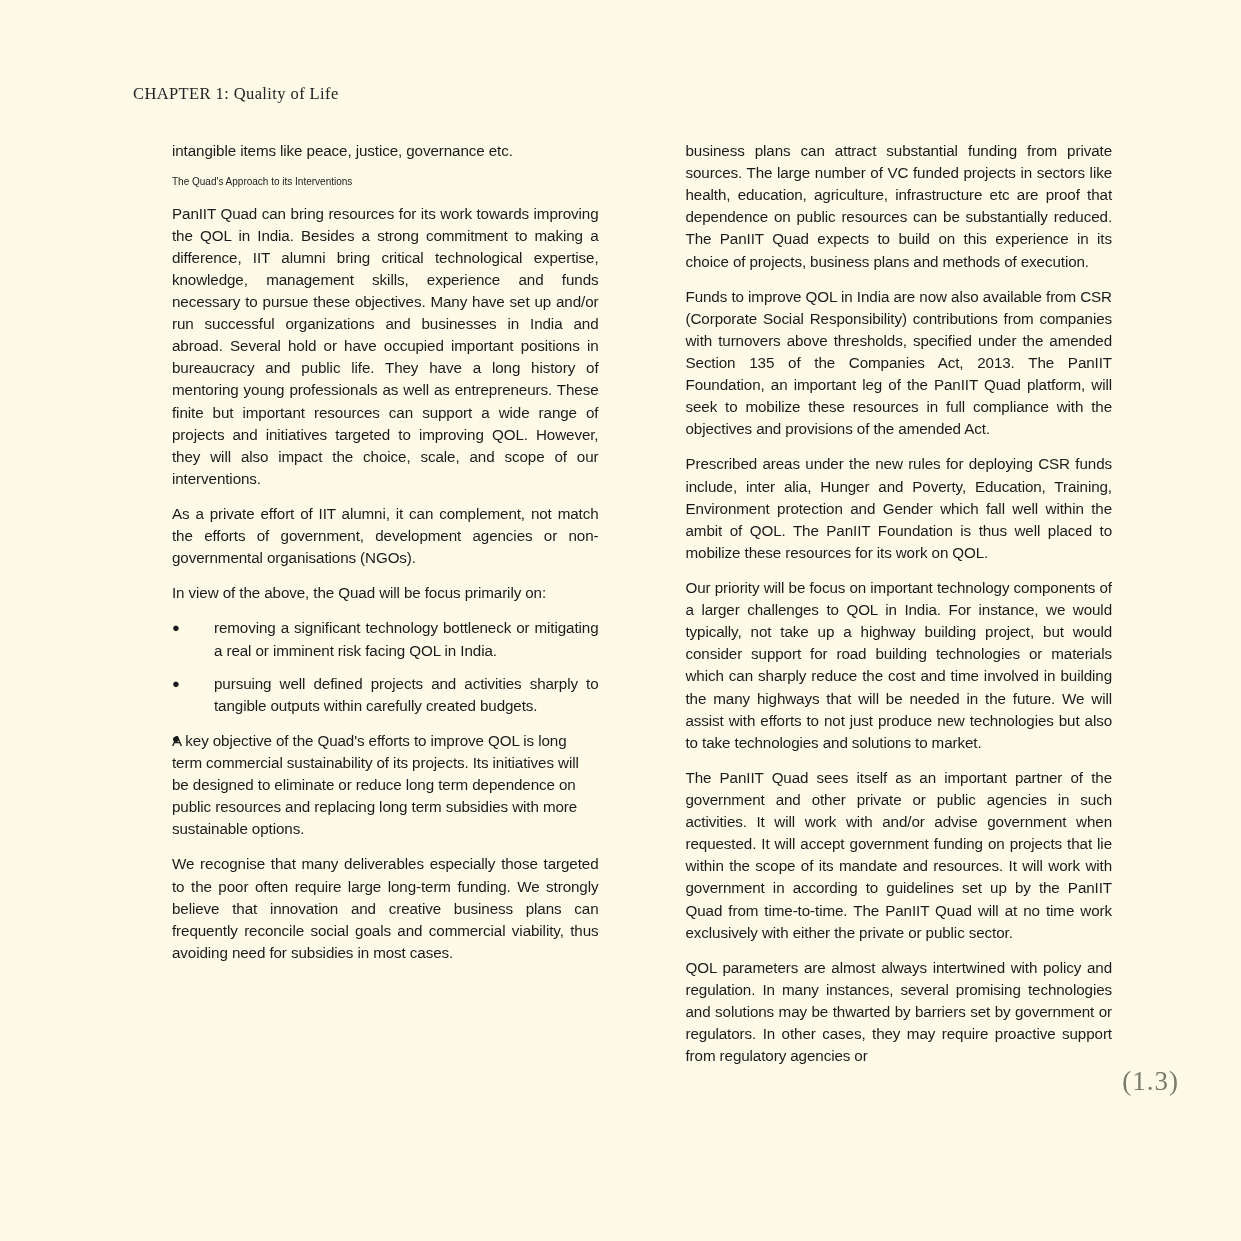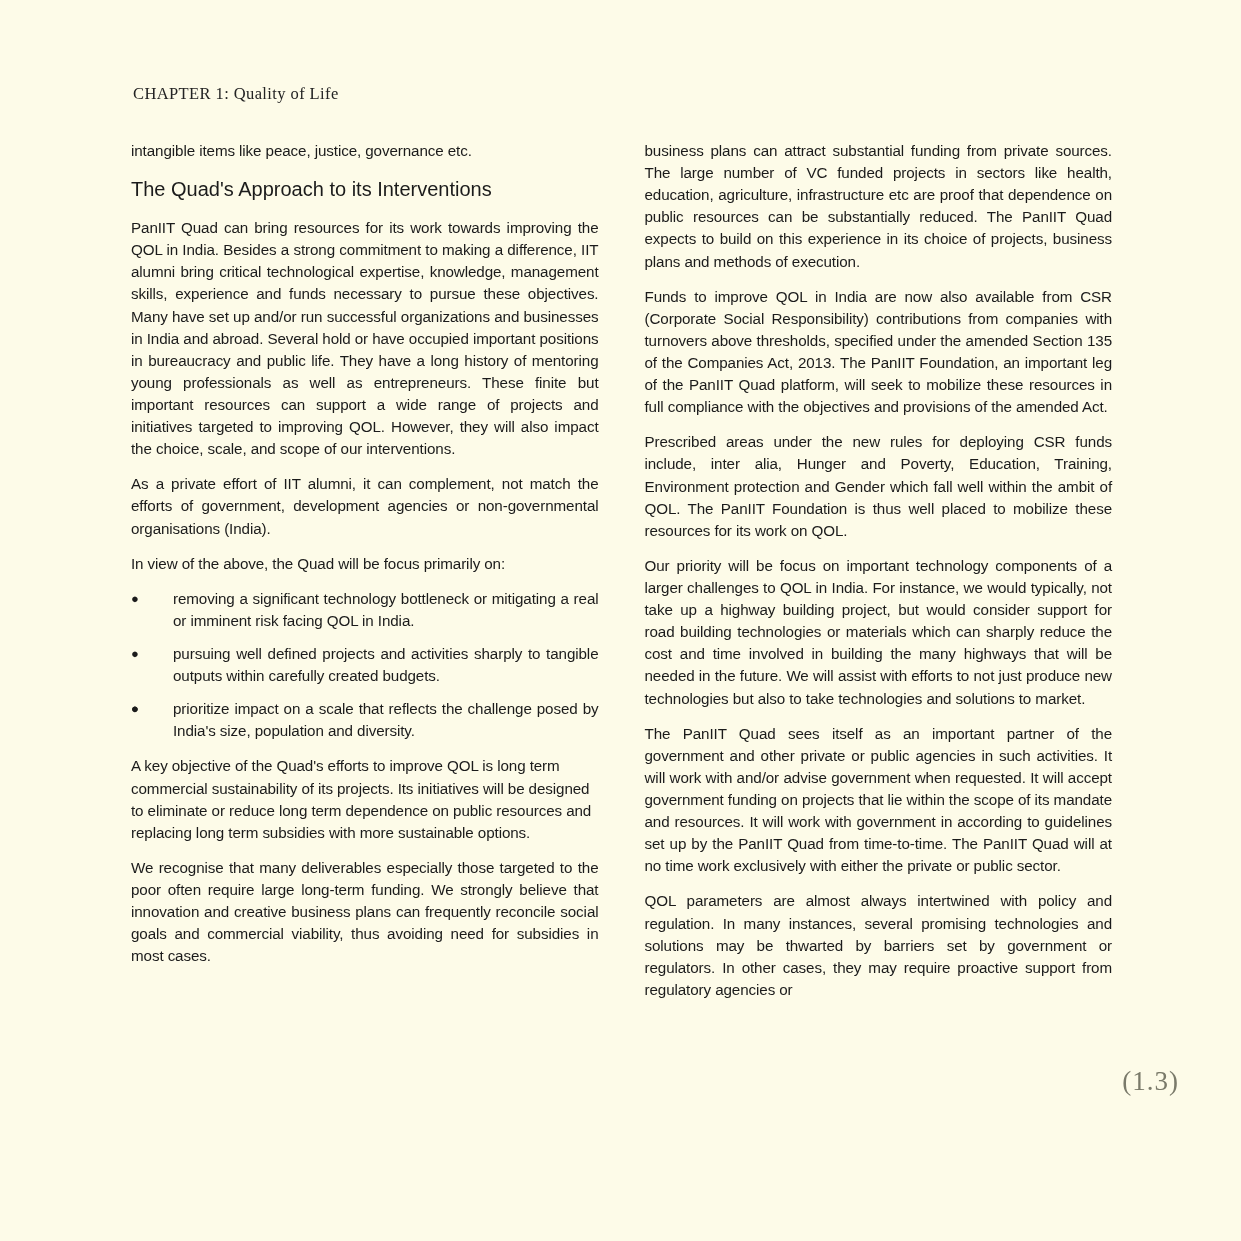--- a/index.html
+++ b/index.html
@@ -33,36 +33,37 @@
   .columns {
     position: absolute;
     left: 131px;
     top: 140px;
     width: 981px;
     display: flex;
     gap: 46px;
   }
   .col {
     width: 480px;
+    margin-left: 41px;
   }
   p.body {
     margin: 0 0 13px 0;
     font-size: 15.2px;
     line-height: 1.455;
     text-align: justify;
     text-justify: inter-word;
     color: #1b1b1b;
     letter-spacing: -0.1px;
   }
   p.body.nojust {
     text-align: left;
   }
   p.subhead {
     margin: 0 0 13px 0;
-    font-size: 20px;
+    font-size: 10px;
     line-height: 1.45;
     color: #1b1b1b;
     text-align: left;
   }
   ul.bullets {
     list-style: none;
     margin: 0 0 13px 0;
     padding: 0;
   }
   ul.bullets li {
@@ -100,27 +101,27 @@
 <div class="page">
 
   <div class="chapter-header">CHAPTER 1: Quality of Life</div>
 
   <div class="columns">
 
     <div class="col">
       <p class="body nojust">intangible items like peace, justice, governance etc.</p>
       <p class="subhead">The Quad's Approach to its Interventions</p>
       <p class="body">PanIIT Quad can bring resources for its work towards improving the QOL in India. Besides a strong commitment to making a difference, IIT alumni bring critical technological expertise, knowledge, management skills, experience and funds necessary to pursue these objectives.   Many have set up and/or run successful organizations and businesses in India and abroad. Several hold or have occupied important positions in bureaucracy and public life. They have a long history of mentoring young professionals as well as entrepreneurs.   These finite but important resources can support a wide range of projects and initiatives targeted to improving QOL.   However, they will also impact the choice, scale, and scope of our interventions.</p>
-      <p class="body">As a private effort of IIT alumni, it can complement, not match the efforts of government, development agencies or non-governmental organisations (India).</p>
+      <p class="body">As a private effort of IIT alumni, it can complement, not match the efforts of government, development agencies or non-governmental organisations (NGOs).</p>
       <p class="body nojust">In view of the above, the Quad will be focus primarily on:</p>
       <ul class="bullets">
         <li><span class="dot">●</span><span>removing a significant technology bottleneck or mitigating a real or imminent risk facing QOL in India.</span></li>
         <li><span class="dot">●</span><span>pursuing well defined projects and activities sharply to tangible outputs within carefully created budgets.</span></li>
         <li><span class="dot">●</span></li>
-        <li><span class="dot">●</span><span>prioritize impact on a scale that reflects the challenge posed by India's size, population and diversity.</span></li>
+        <li><span class="dot">●</span></li>
       </ul>
       <p class="body nojust">A key objective of the Quad's efforts to improve QOL is long term commercial sustainability of its projects.  Its initiatives will be designed to eliminate or reduce long term dependence on public resources and replacing long term subsidies with more sustainable options.</p>
       <p class="body">We recognise that many deliverables especially those targeted to the poor often require large long-term funding. We strongly believe that innovation and creative business plans can frequently reconcile social goals and commercial viability, thus avoiding need for subsidies in most cases.</p>
     </div>
 
     <div class="col">
       <p class="body">business plans can attract substantial funding from private sources.   The large number of VC funded projects in sectors like health, education, agriculture, infrastructure etc are proof that dependence on public resources can be substantially reduced. The PanIIT Quad expects to build on this experience in its choice of projects, business plans and methods of execution.</p>
       <p class="body">Funds to improve QOL in India are now also available from CSR (Corporate Social Responsibility) contributions from companies with turnovers above thresholds, specified under the amended Section 135 of the Companies Act, 2013.   The PanIIT Foundation, an important leg of the PanIIT Quad platform, will seek to mobilize these resources in full compliance with the objectives and provisions of the amended Act.</p>
       <p class="body">Prescribed areas under the new rules for deploying CSR funds include, inter alia, Hunger and Poverty, Education, Training, Environment protection and Gender which fall well within the ambit of QOL. The PanIIT Foundation is thus well placed to mobilize these resources for its work on QOL.</p>
       <p class="body">Our priority will be focus on important technology components of a larger challenges to QOL in India. For instance, we would typically, not take up a highway building project, but would consider support for road building technologies or materials which can sharply reduce the cost and time involved in building the many highways that will be needed in the future. We will assist with efforts to not just produce new technologies but also to take technologies and solutions to market.</p>

